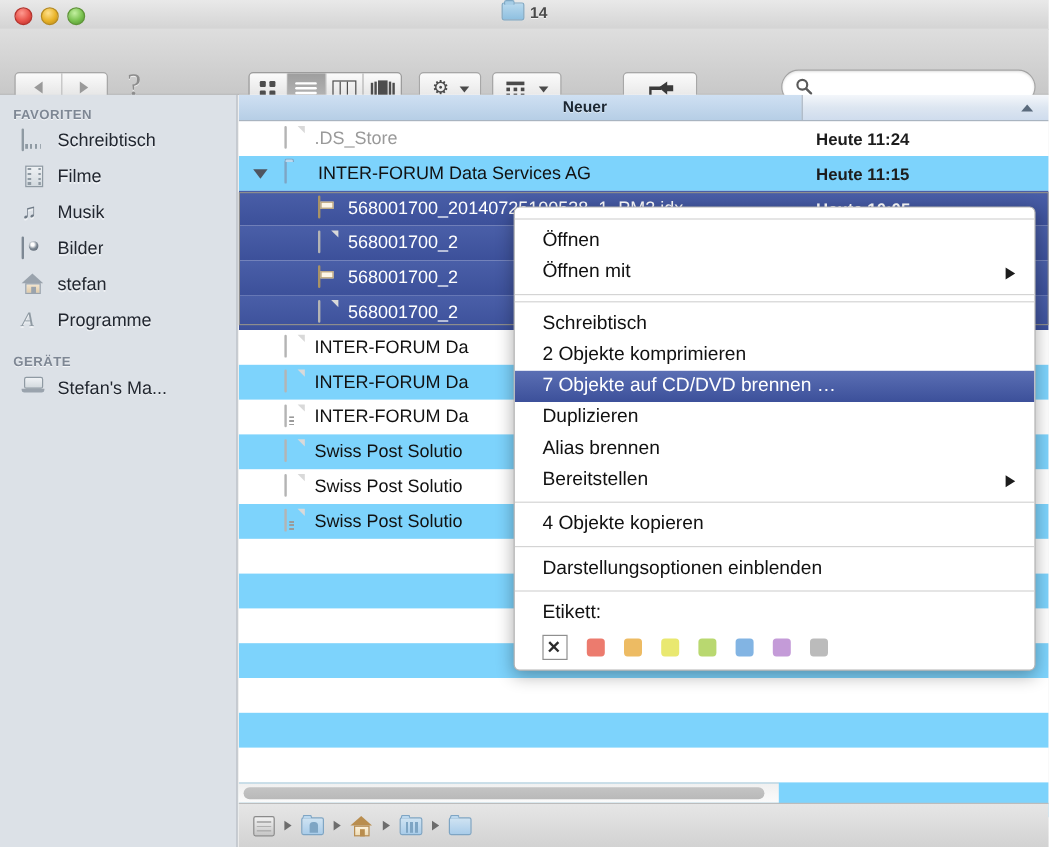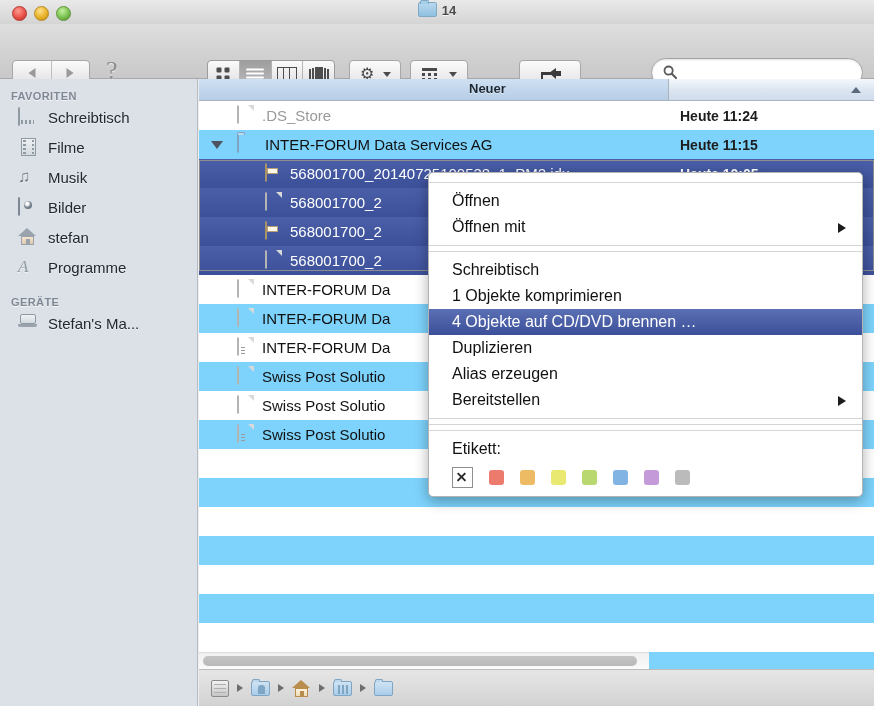--- a/index.html
+++ b/index.html
@@ -1007,34 +1007,36 @@
       <span>Öffnen mit</span>
       <span class="submark"></span>
     </div>
 
     <div class="msep"></div>
 
 
     <div class="msep"></div>
 
     <div class="mi">Schreibtisch</div>
-    <div class="mi">1 Objekte komprimieren</div>
-    <div class="mi hl">4 Objekte auf CD/DVD brennen …</div>
+    <div class="mi">2 Objekte komprimieren</div>
+    <div class="mi hl">7 Objekte auf CD/DVD brennen …</div>
     <div class="mi">Duplizieren</div>
-    <div class="mi">Alias erzeugen</div>
+    <div class="mi">Alias brennen</div>
     <div class="mi">
       <span>Bereitstellen</span>
       <span class="submark"></span>
     </div>
 
     <div class="msep"></div>
 
+    <div class="mi">4 Objekte kopieren</div>
 
     <div class="msep"></div>
 
+    <div class="mi">Darstellungsoptionen einblenden</div>
 
     <div class="msep"></div>
 
     <div id="etikett-label">Etikett:</div>
 
     <div id="swatches">
       <span class="sw-none"></span>
       <span class="sw" style="background:#ec7b6e;"></span>
       <span class="sw" style="background:#edbb63;"></span>
       <span class="sw" style="background:#e9e870;"></span>

